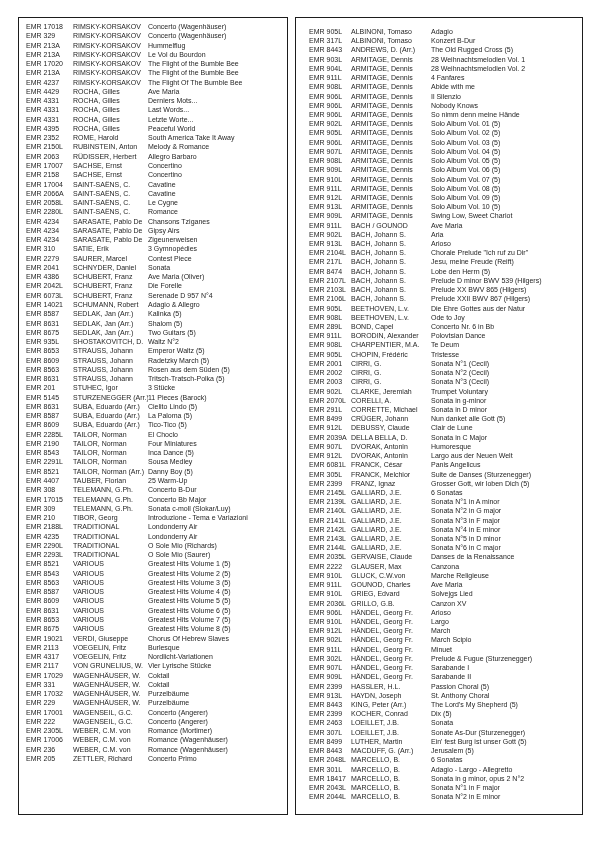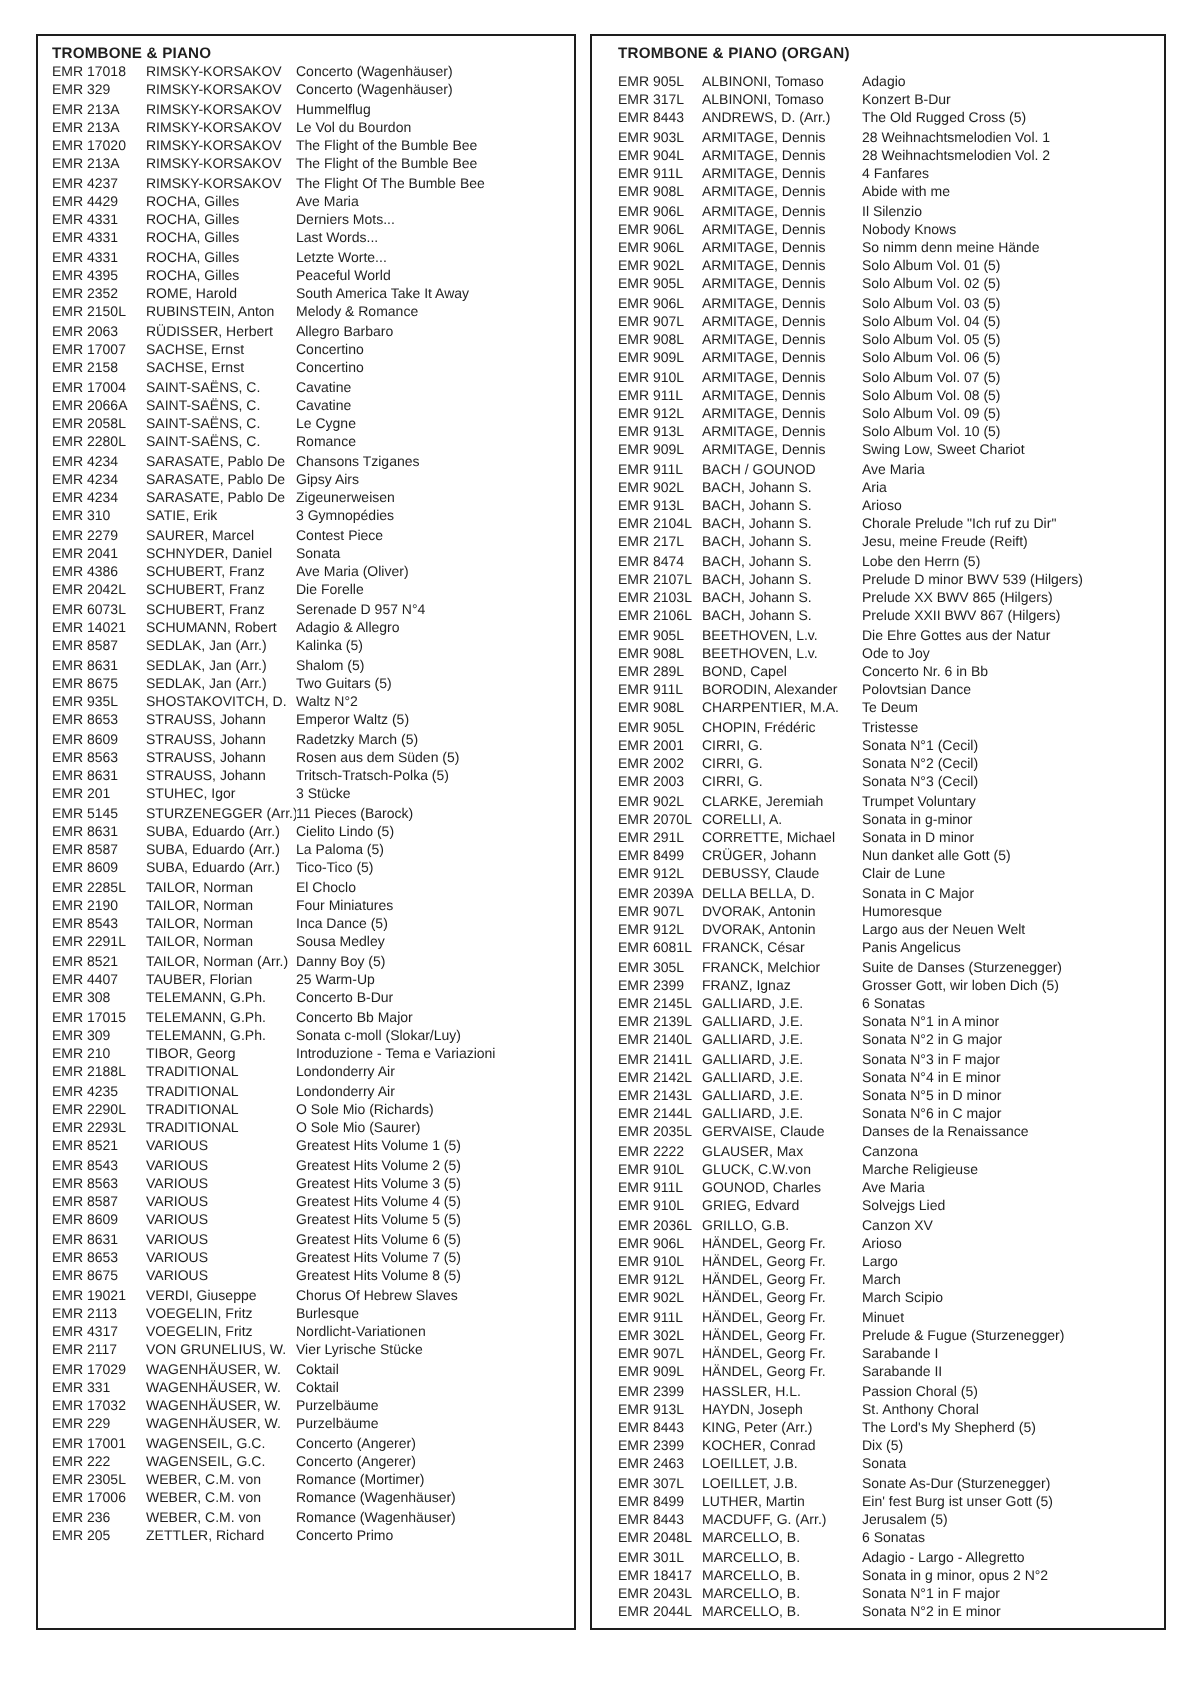--- a/index.html
+++ b/index.html
@@ -56,21 +56,20 @@
   .row .c2 { flex: 1 1 auto; overflow: hidden; }
   .panel.right .row .c0 { flex-basis: 42px; }
   .panel.right .row .c1 { flex-basis: 80px; }
 </style>
 </head>
 <body>
 
 <div class="page">
 
   <div class="panel left">
-    <div class="section-title">TROMBONE &amp; PIANO</div>
     <div class="rows">
         <div class="row">
           <span class="c0">EMR 17018</span>
           <span class="c1">RIMSKY-KORSAKOV</span>
           <span class="c2">Concerto (Wagenhäuser)</span>
         </div>
         <div class="row">
           <span class="c0">EMR 329</span>
           <span class="c1">RIMSKY-KORSAKOV</span>
           <span class="c2">Concerto (Wagenhäuser)</span>
@@ -462,21 +461,20 @@
         </div>
         <div class="row">
           <span class="c0">EMR 205</span>
           <span class="c1">ZETTLER, Richard</span>
           <span class="c2">Concerto Primo</span>
         </div>
       </div>
   </div>
 
   <div class="panel right">
-    <div class="section-title">TROMBONE &amp; PIANO (ORGAN)</div>
     <div class="rows">
         <div class="row">
           <span class="c0">EMR 905L</span>
           <span class="c1">ALBINONI, Tomaso</span>
           <span class="c2">Adagio</span>
         </div>
         <div class="row">
           <span class="c0">EMR 317L</span>
           <span class="c1">ALBINONI, Tomaso</span>
           <span class="c2">Konzert B-Dur</span>

